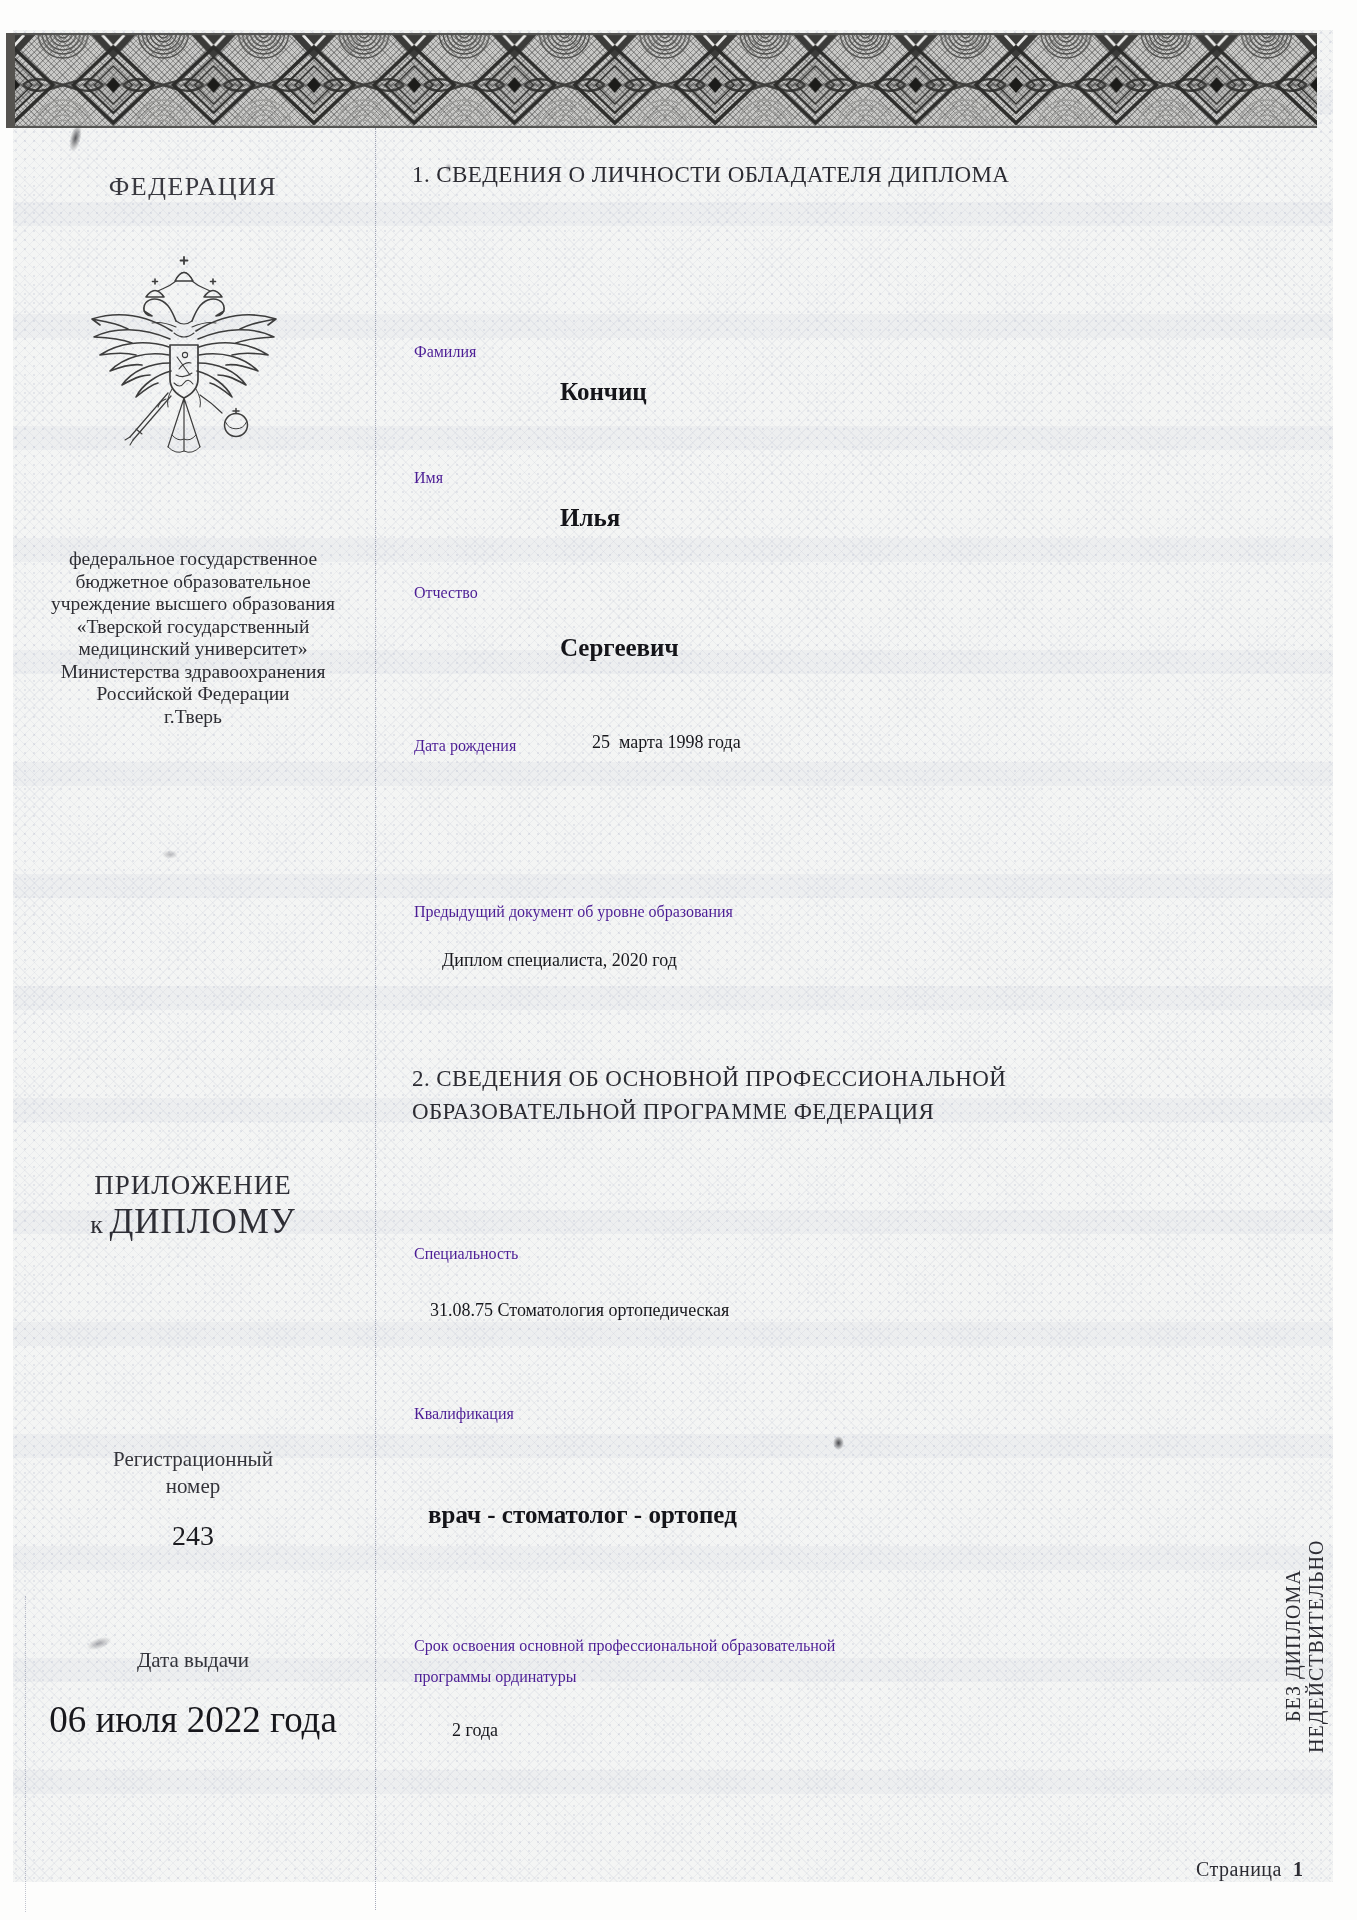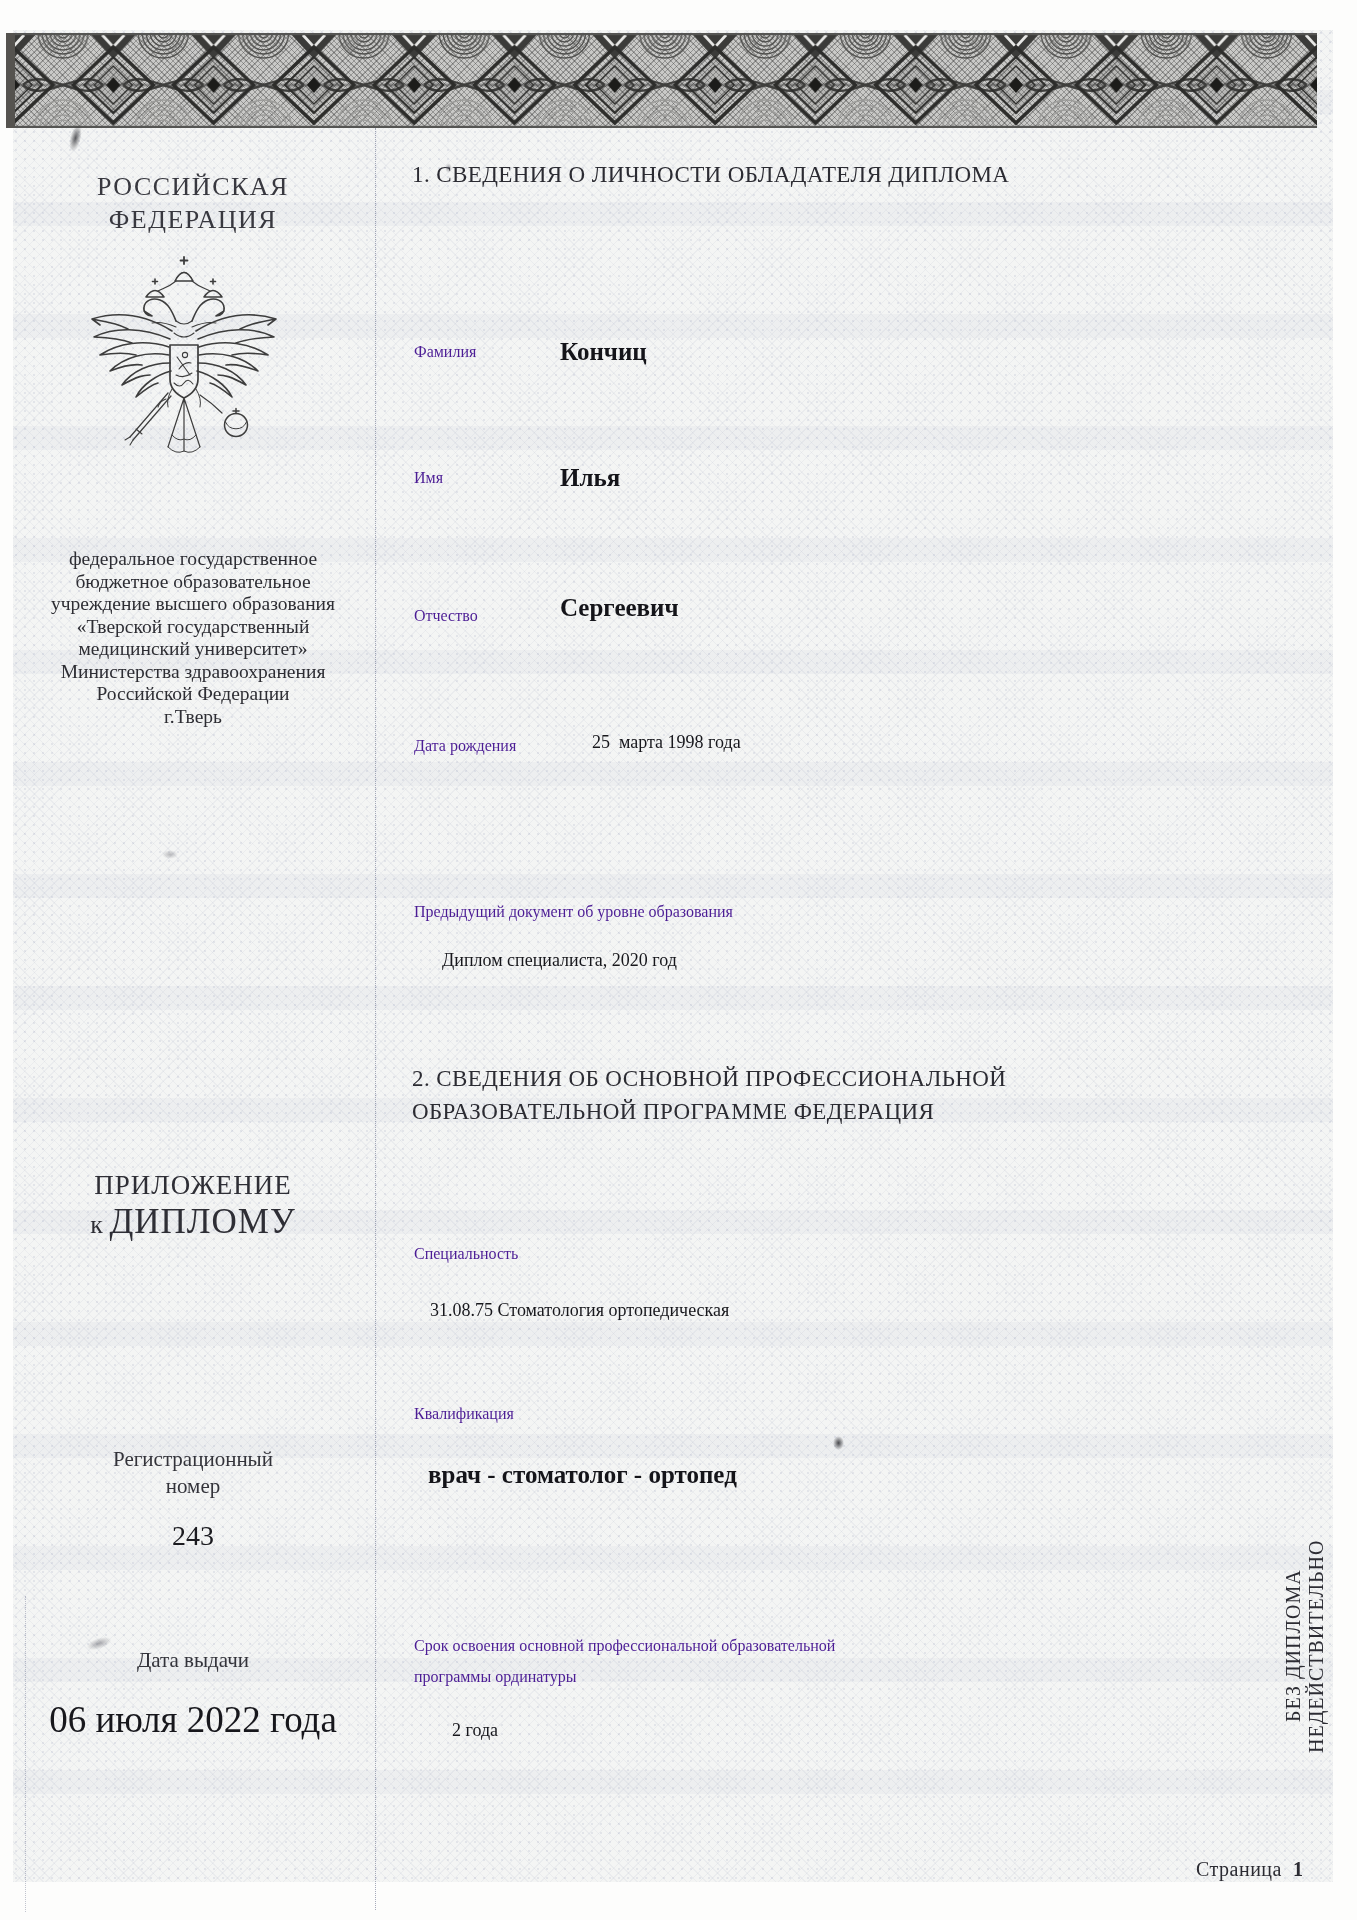--- a/index.html
+++ b/index.html
@@ -42,21 +42,21 @@
   .supp1{top:1170px;font-size:27px;letter-spacing:1px;color:#2e2e35;}
   .supp2{top:1202px;font-size:26px;color:#2e2e35;}
   .supp2 .big{font-size:35px;letter-spacing:1px;}
   .reg-label{top:1446px;font-size:21px;line-height:27px;color:#33333a;text-align:center;}
   .reg-num{top:1520px;font-size:28px;color:#1b1b20;}
   .issue-label{top:1648px;font-size:21px;color:#33333a;}
   .issue-value{top:1698px;font-size:37px;color:#17171c;}
   
   .sec-title{font-size:23px;letter-spacing:.4px;line-height:33px;color:#2b2b32;}
   .label{font-size:16px;color:#4c1d95;}
-  .value-bold{font-size:25px;font-weight:bold;color:#141419;}
+  .value-bold{font-size:25px;font-weight:bold;color:#141419;margin-top:40px;}
   .value-reg{font-size:18px;color:#17171c;}
   .pre{white-space:pre-wrap;}
   
   .watermark{
     left:1282px;top:1478px;width:40px;height:336px;
     writing-mode:vertical-rl;transform:rotate(180deg);
     font-size:20px;letter-spacing:1px;color:#2c2c33;text-align:center;
   }
   .pageno{left:1196px;top:1858px;font-size:20px;color:#2b2b32;letter-spacing:.5px;}
   .pageno b{font-weight:bold;}
@@ -111,21 +111,20 @@
     </defs>
     <rect width="1304" height="95" fill="url(#gpat)"></rect>
   </svg>
 </div>
 <div class="abs scan-edge"></div>
 
 <div class="abs divider-v"></div>
 <div class="abs margin-v"></div>
 
 <div class="abs left-col-text country">
-  <div>РОССИЙСКАЯ</div>
   <div>ФЕДЕРАЦИЯ</div>
 </div>
 
 <svg class="abs eagle" viewBox="0 0 200 212">
   <g stroke="#3d3d3d" fill="none" stroke-width="1.6" stroke-linecap="round" stroke-linejoin="round">
     <path d="M100 4 v7 M96.5 7.5 h7" stroke-width="1.8"></path>
     <path d="M91 28 q9 -17 18 0 M91 28 h18"></path>
     <path d="M93 24 q7 -10 14 0" stroke-width="0.9"></path>
     <path d="M92 28 C85 34 80 35 74 38 M108 28 C115 34 120 35 126 38" stroke-width="1.1"></path>
     <path d="M62 44 q9 -13 18 0 M62 44 h18 M71 31 v-5 M68.5 28.5 h5"></path>
@@ -189,21 +188,21 @@
 <div class="abs left-col-text issue-value">06 июля 2022 года</div>
 
 <div class="abs sec-title" style="left:412px;top:158px;width:700px;">1. СВЕДЕНИЯ О ЛИЧНОСТИ ОБЛАДАТЕЛЯ ДИПЛОМА</div>
 
 <div class="abs label" style="left:414px;top:343px;">Фамилия</div>
 <div class="abs value-bold" style="left:560px;top:338px;">Кончиц</div>
 
 <div class="abs label" style="left:414px;top:469px;">Имя</div>
 <div class="abs value-bold" style="left:560px;top:464px;">Илья</div>
 
-<div class="abs label" style="left:414px;top:607px;">Отчество</div>
+<div class="abs label" style="left:414px;top:584px;">Отчество</div>
 <div class="abs value-bold" style="left:560px;top:594px;text-align:right;">Сергеевич</div>
 
 <div class="abs label" style="left:414px;top:737px;">Дата рождения</div>
 <div class="abs value-reg pre" style="left:592px;top:732px;">25  марта 1998 года</div>
 
 <div class="abs label" style="left:414px;top:903px;">Предыдущий документ об уровне образования</div>
 <div class="abs value-reg" style="left:442px;top:950px;">Диплом специалиста, 2020 год</div>
 
 <div class="abs sec-title" style="left:412px;top:1062px;width:660px;">
   <div>2. СВЕДЕНИЯ ОБ ОСНОВНОЙ ПРОФЕССИОНАЛЬНОЙ</div>

